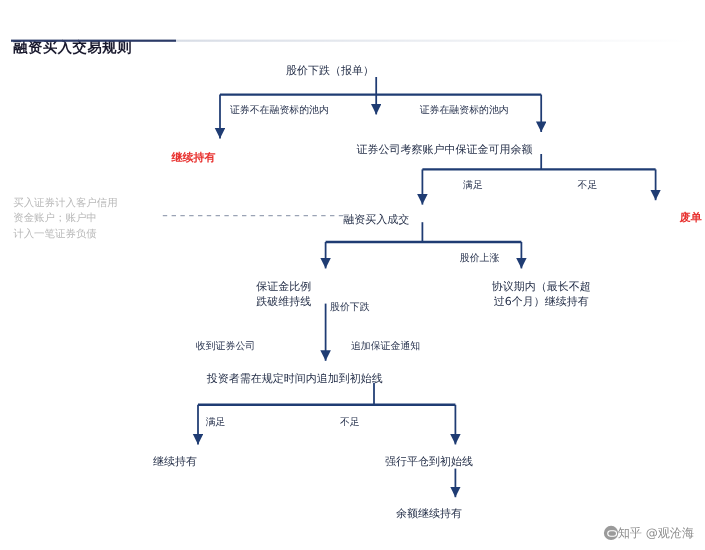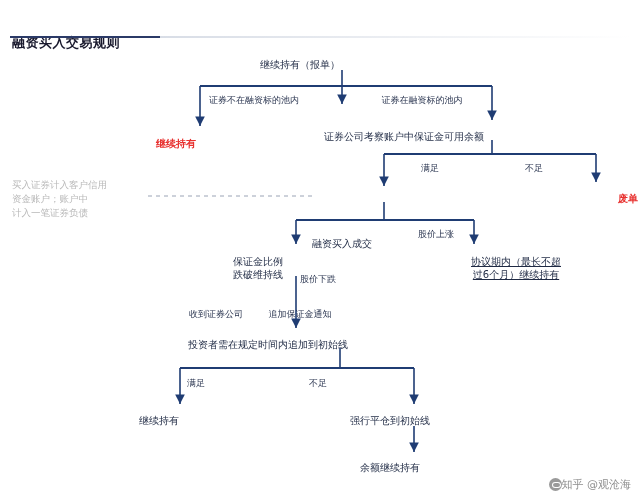--- a/index.html
+++ b/index.html
@@ -131,43 +131,43 @@
 
     <path d="M414,426 L414,452" marker-end="url(#ah)"></path>
   </g>
 
   <g stroke="#9aa3b5" stroke-width="1" stroke-dasharray="4,4" fill="none">
     <path d="M148,196 L312,196"></path>
   </g>
 </svg>
 
 <div id="nodes-layer">
-    <div class="node" style="left: 235px; top: 58px; width: 130px;">继续持有（报单）</div>
+    <div class="node" style="left: 235px; top: 58px; width: 130px;">股价下跌（报单）</div>
     <div class="node red" style="left: 141px; top: 137px; width: 70px;">继续持有</div>
     <div class="node" style="left: 289px; top: 130px; width: 230px;">证券公司考察账户中保证金可用余额</div>
     <div class="node red" style="left: 608px; top: 192px; width: 40px;">废单</div>
-    <div class="node" style="left: 297px; top: 194px; width: 90px; margin-top: 43px;">融资买入成交</div>
+    <div class="node" style="left: 297px; top: 194px; width: 90px;">融资买入成交</div>
     <div class="node" style="left: 213px; top: 255px; width: 90px;">保证金比例
 跌破维持线</div>
-    <div class="node" style="left: 446px; top: 255px; width: 140px; text-decoration: underline;">协议期内（最长不超
+    <div class="node" style="left: 422px; top: 255px; width: 140px;">协议期内（最长不超
 过6个月）继续持有</div>
     <div class="node" style="left: 168px; top: 338px; width: 200px;">投资者需在规定时间内追加到初始线</div>
     <div class="node" style="left: 124px; top: 414px; width: 70px;">继续持有</div>
     <div class="node" style="left: 335px; top: 414px; width: 110px;">强行平仓到初始线</div>
     <div class="node" style="left: 345px; top: 461px; width: 90px;">余额继续持有</div>
   </div>
 <div id="labels-layer">
     <div class="edge-label" style="left: 194px; top: 94px; width: 120px;">证券不在融资标的池内</div>
     <div class="edge-label" style="left: 362px; top: 94px; width: 120px;">证券在融资标的池内</div>
     <div class="edge-label" style="left: 370px; top: 162px; width: 120px;">满足</div>
     <div class="edge-label" style="left: 474px; top: 162px; width: 120px;">不足</div>
     <div class="edge-label" style="left: 258px; top: 228px; width: 120px; margin-top: 45px;">股价下跌</div>
     <div class="edge-label" style="left: 376px; top: 228px; width: 120px;">股价上涨</div>
-    <div class="edge-label" style="left: 156px; top: 308px; width: 120px;">收到证券公司</div>
-    <div class="edge-label" style="left: 240px; top: 308px; width: 120px;">追加保证金通知</div>
+    <div class="edge-label" style="left: 145px; top: 308px; width: 120px;">收到证券公司</div>
+    <div class="edge-label" style="left: 262px; top: 308px; width: 120px; text-align: right;">追加保证金通知</div>
     <div class="edge-label" style="left: 136px; top: 377px; width: 120px;">满足</div>
     <div class="edge-label" style="left: 258px; top: 377px; width: 120px;">不足</div>
   </div>
 
 <div class="gray" style="left:12px;top:178px;width:120px;">买入证券计入客户信用
 资金账户；账户中
 计入一笔证券负债</div>
 
 <div class="watermark">
   <span class="wm-mark"></span>

